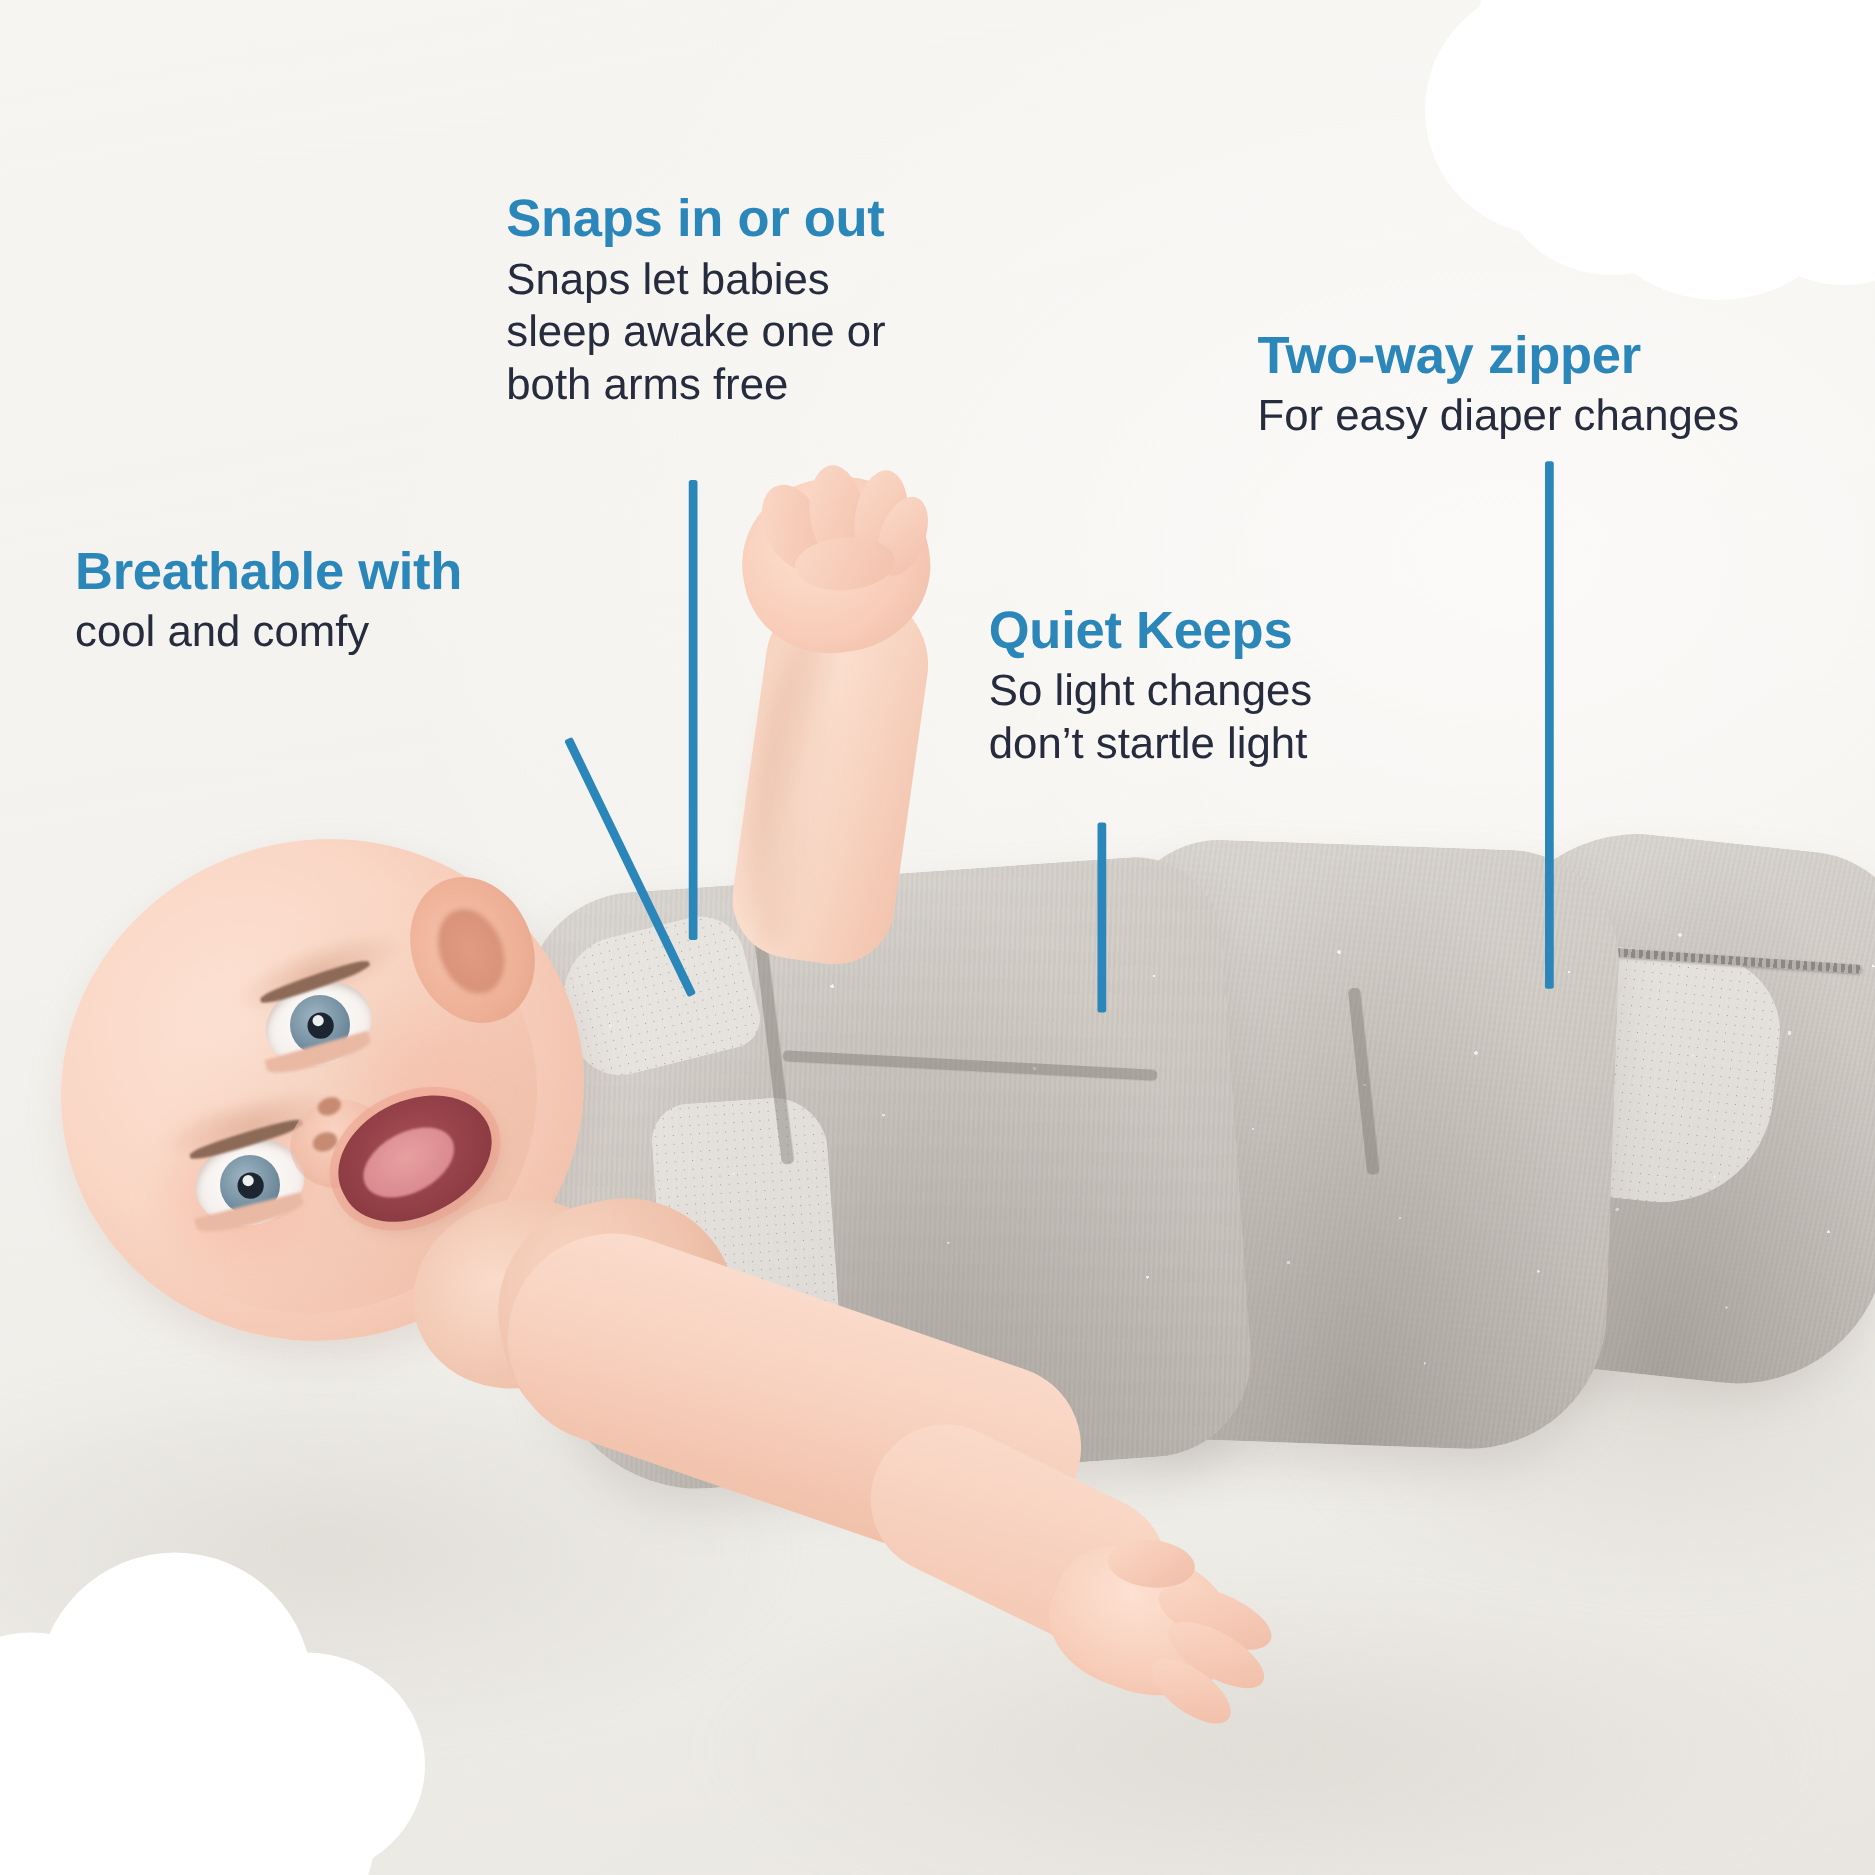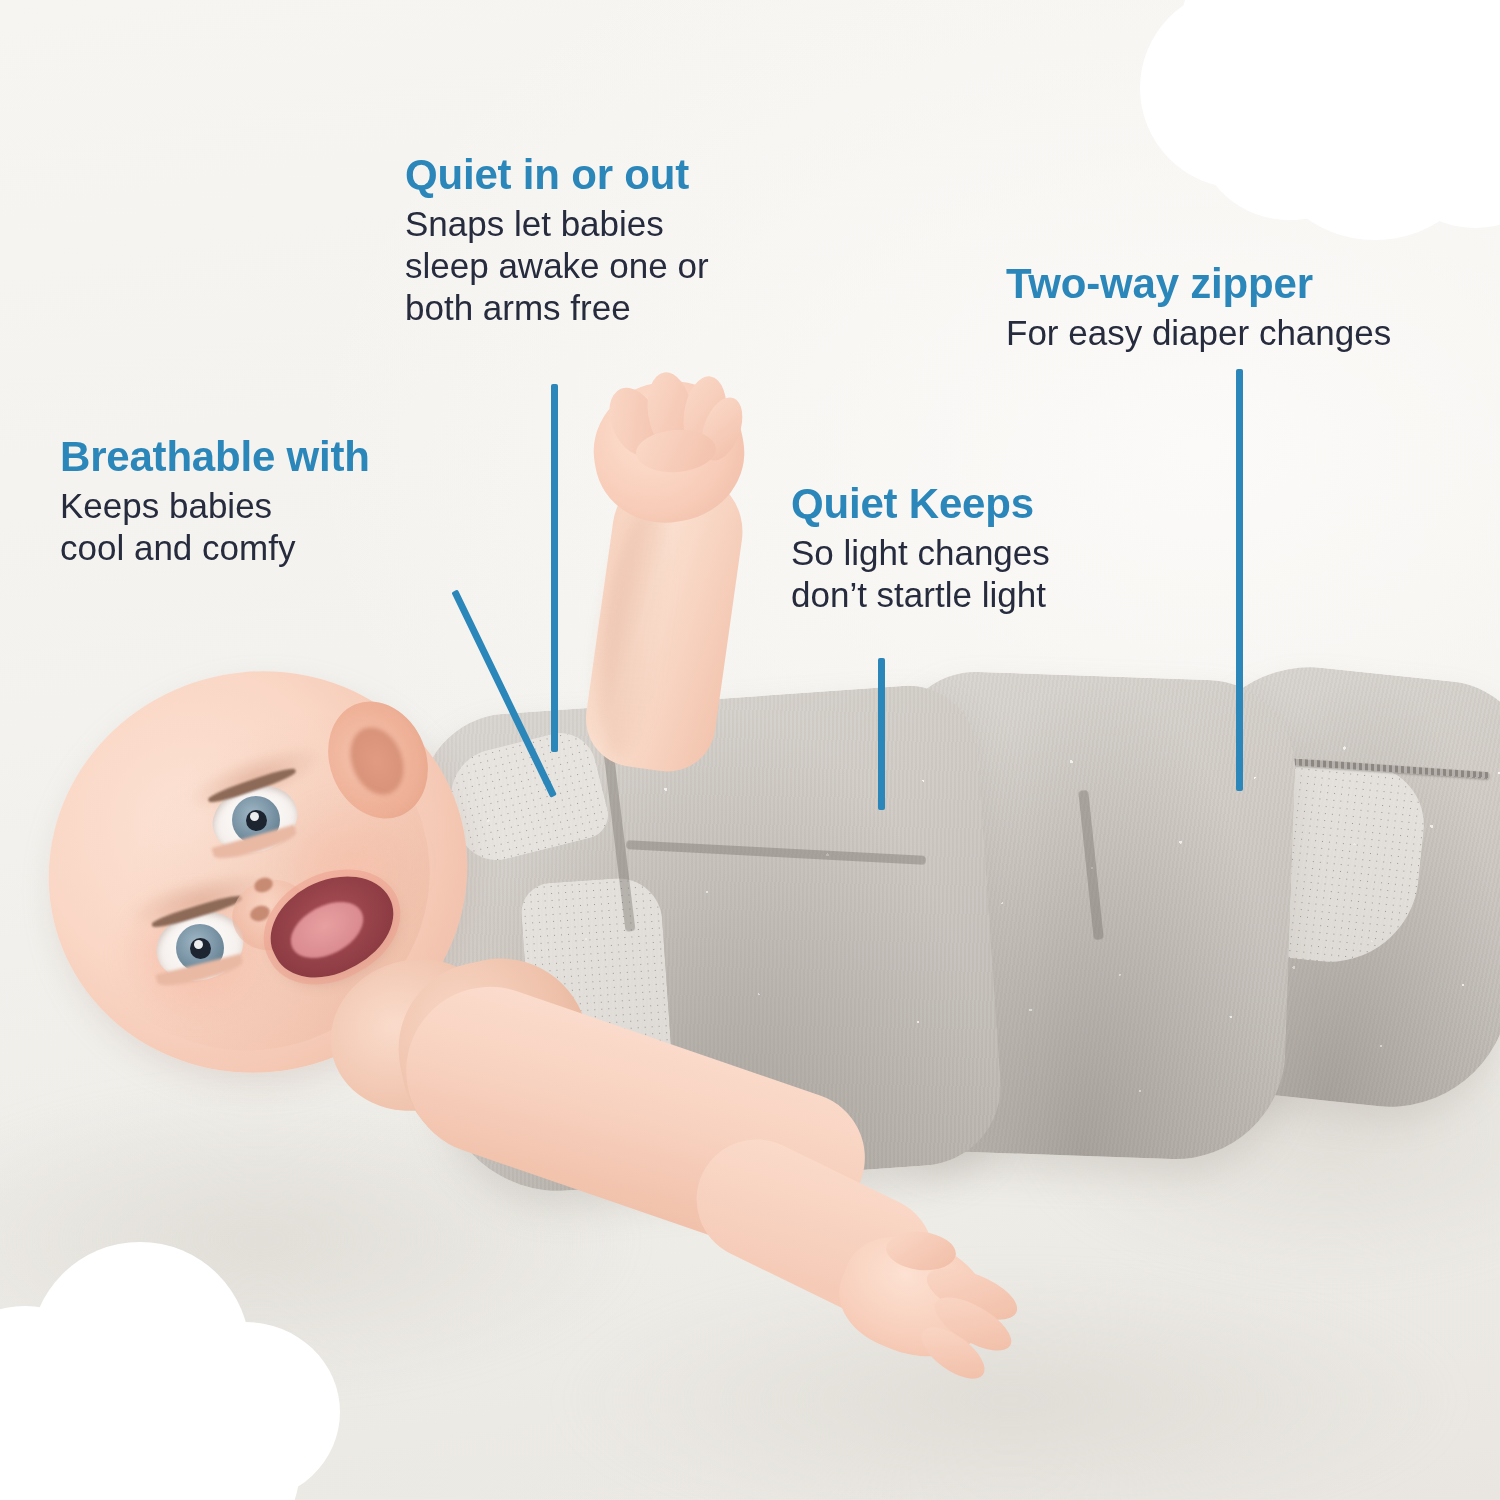--- a/index.html
+++ b/index.html
@@ -344,39 +344,38 @@
 
   <div class="leader" style="left:551px;top:384px;width:7px;height:368px;"></div>
 
   <div class="leader" style="left:1236px;top:369px;width:7px;height:422px;"></div>
 
   <div class="leader" style="left:878px;top:658px;width:7px;height:152px;"></div>
 
   <div class="leader" style="left:451px;top:591px;width:7px;height:228px;transform:rotate(-25.8deg);transform-origin:50% 0%;"></div>
 
   <div class="callout" style="left:405px;top:152px;">
-    <div class="co-title" style="font-size:42px;">Quiet in or out</div>
+    <div class="co-title" style="font-size:42px;">Snaps in or out</div>
     <div class="co-body" style="font-size:35px;">
       <div>Snaps let babies</div>
       <div>sleep awake one or</div>
       <div>both arms free</div>
     </div>
   </div>
 
   <div class="callout" style="left:1006px;top:261px;">
     <div class="co-title" style="font-size:42px;">Two-way zipper</div>
     <div class="co-body" style="font-size:35px;">
       <div>For easy diaper changes</div>
     </div>
   </div>
 
   <div class="callout" style="left:60px;top:434px;">
     <div class="co-title" style="font-size:42px;">Breathable with</div>
     <div class="co-body" style="font-size:35px;">
-      <div>Keeps babies</div>
       <div>cool and comfy</div>
     </div>
   </div>
 
   <div class="callout" style="left:791px;top:481px;">
     <div class="co-title" style="font-size:42px;">Quiet Keeps</div>
     <div class="co-body" style="font-size:35px;">
       <div>So light changes</div>
       <div>don’t startle light</div>
     </div>

